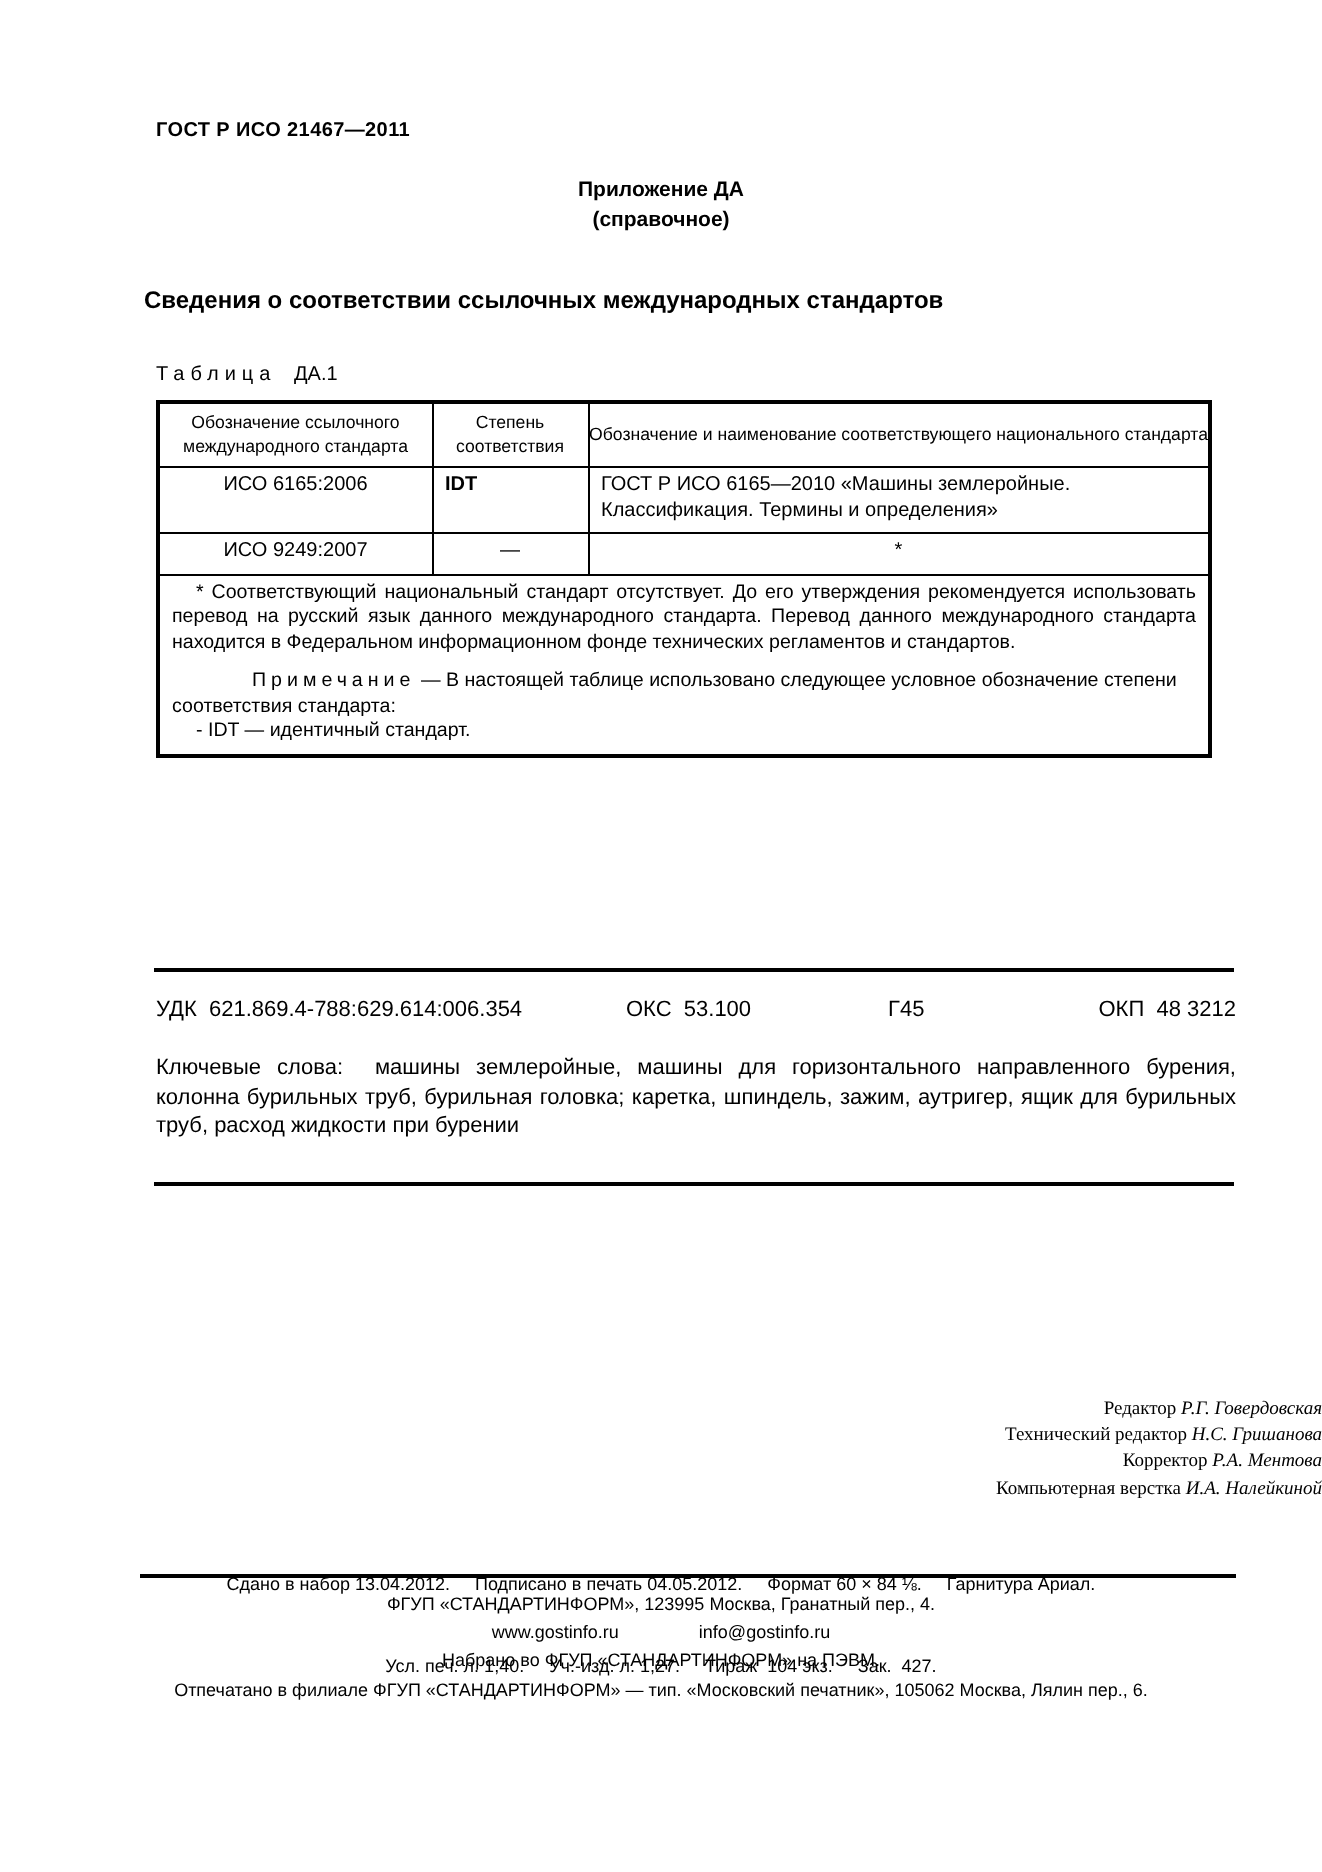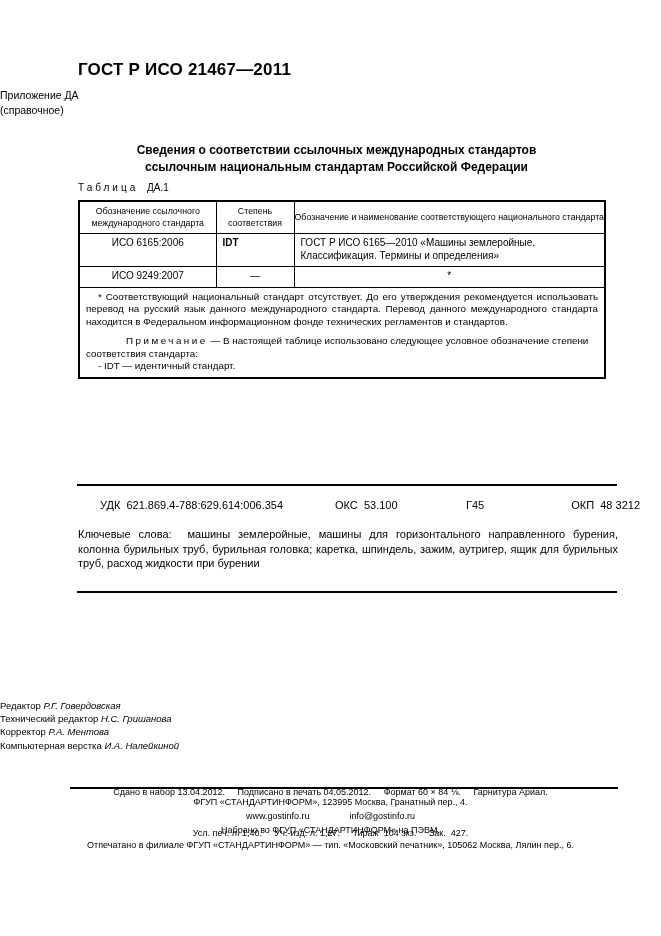--- a/index.html
+++ b/index.html
@@ -14,40 +14,40 @@
     height: 936px;
     background: #ffffff;
     margin: 0 auto;
     overflow: hidden;
   }
 
   .doc-number {
     position: absolute;
     left: 78px;
     top: 60px;
-    font-size: 17px;
+    font-size: 10px;
     font-weight: bold;
     letter-spacing: 0.2px;
   }
 
   .annex-block {
     position: absolute;
     left: 0; right: 0;
     top: 88px;
-    text-align: left;
+    text-align: center;
     font-size: 10.5px;
-    font-weight: normal;
+    font-weight: bold;
     line-height: 15px;
   }
 
   .main-title {
     position: absolute;
     left: 72px; right: 60px;
     top: 142px;
-    text-align: center;
+    text-align: left;
     font-size: 12px;
     font-weight: bold;
     line-height: 16.5px;
   }
 
   .table-caption {
     position: absolute;
     left: 78px;
     top: 182px;
     font-size: 10px;
@@ -106,21 +106,20 @@
   .rule-footer { left: 70px; top: 787px; width: 548px; height: 1.5px; }
 
   .codes-row {
     position: absolute;
     left: 78px;
     top: 499px;
     width: 540px;
     height: 14px;
     font-size: 11px;
     white-space: pre-wrap;
-    margin-left: 22px;
   }
   .codes-row span { position: absolute; top: 0; }
   .code-udk { left: 0; }
   .code-oks { left: 235px; }
   .code-class { left: 366px; }
   .code-okp { right: 0; }
 
   .keywords {
     position: absolute;
     left: 78px;
@@ -129,23 +128,24 @@
     font-size: 11px;
     line-height: 14.7px;
     text-align: justify;
     white-space: pre-wrap;
   }
 
   .credits {
     position: absolute;
     left: 0; right: 0;
     top: 699px;
-    text-align: left;
+    text-align: right;
     font-size: 9.5px;
     line-height: 13.2px;
+    font-family: Liberation Serif, serif;
   }
   .credit-name { font-style: italic; }
 
   .imprint {
     position: absolute;
     left: 0; right: 0;
     top: 759px;
     text-align: center;
     font-size: 9px;
     line-height: 13.5px;
@@ -169,21 +169,20 @@
 
   <div class="doc-number">ГОСТ Р ИСО 21467—2011</div>
 
   <div class="annex-block">
     <div>Приложение ДА</div>
     <div>(справочное)</div>
   </div>
 
   <div class="main-title">
     <div>Сведения о соответствии ссылочных международных стандартов</div>
-    <div>ссылочным национальным стандартам Российской Федерации</div>
   </div>
 
   <div class="table-caption"><span class="spaced">Таблица</span> <span class="cap-num">ДА.1</span></div>
 
   <table class="ref-table">
     <colgroup>
         <col class="c1">
         <col class="c2">
         <col class="c3">
       </colgroup>

